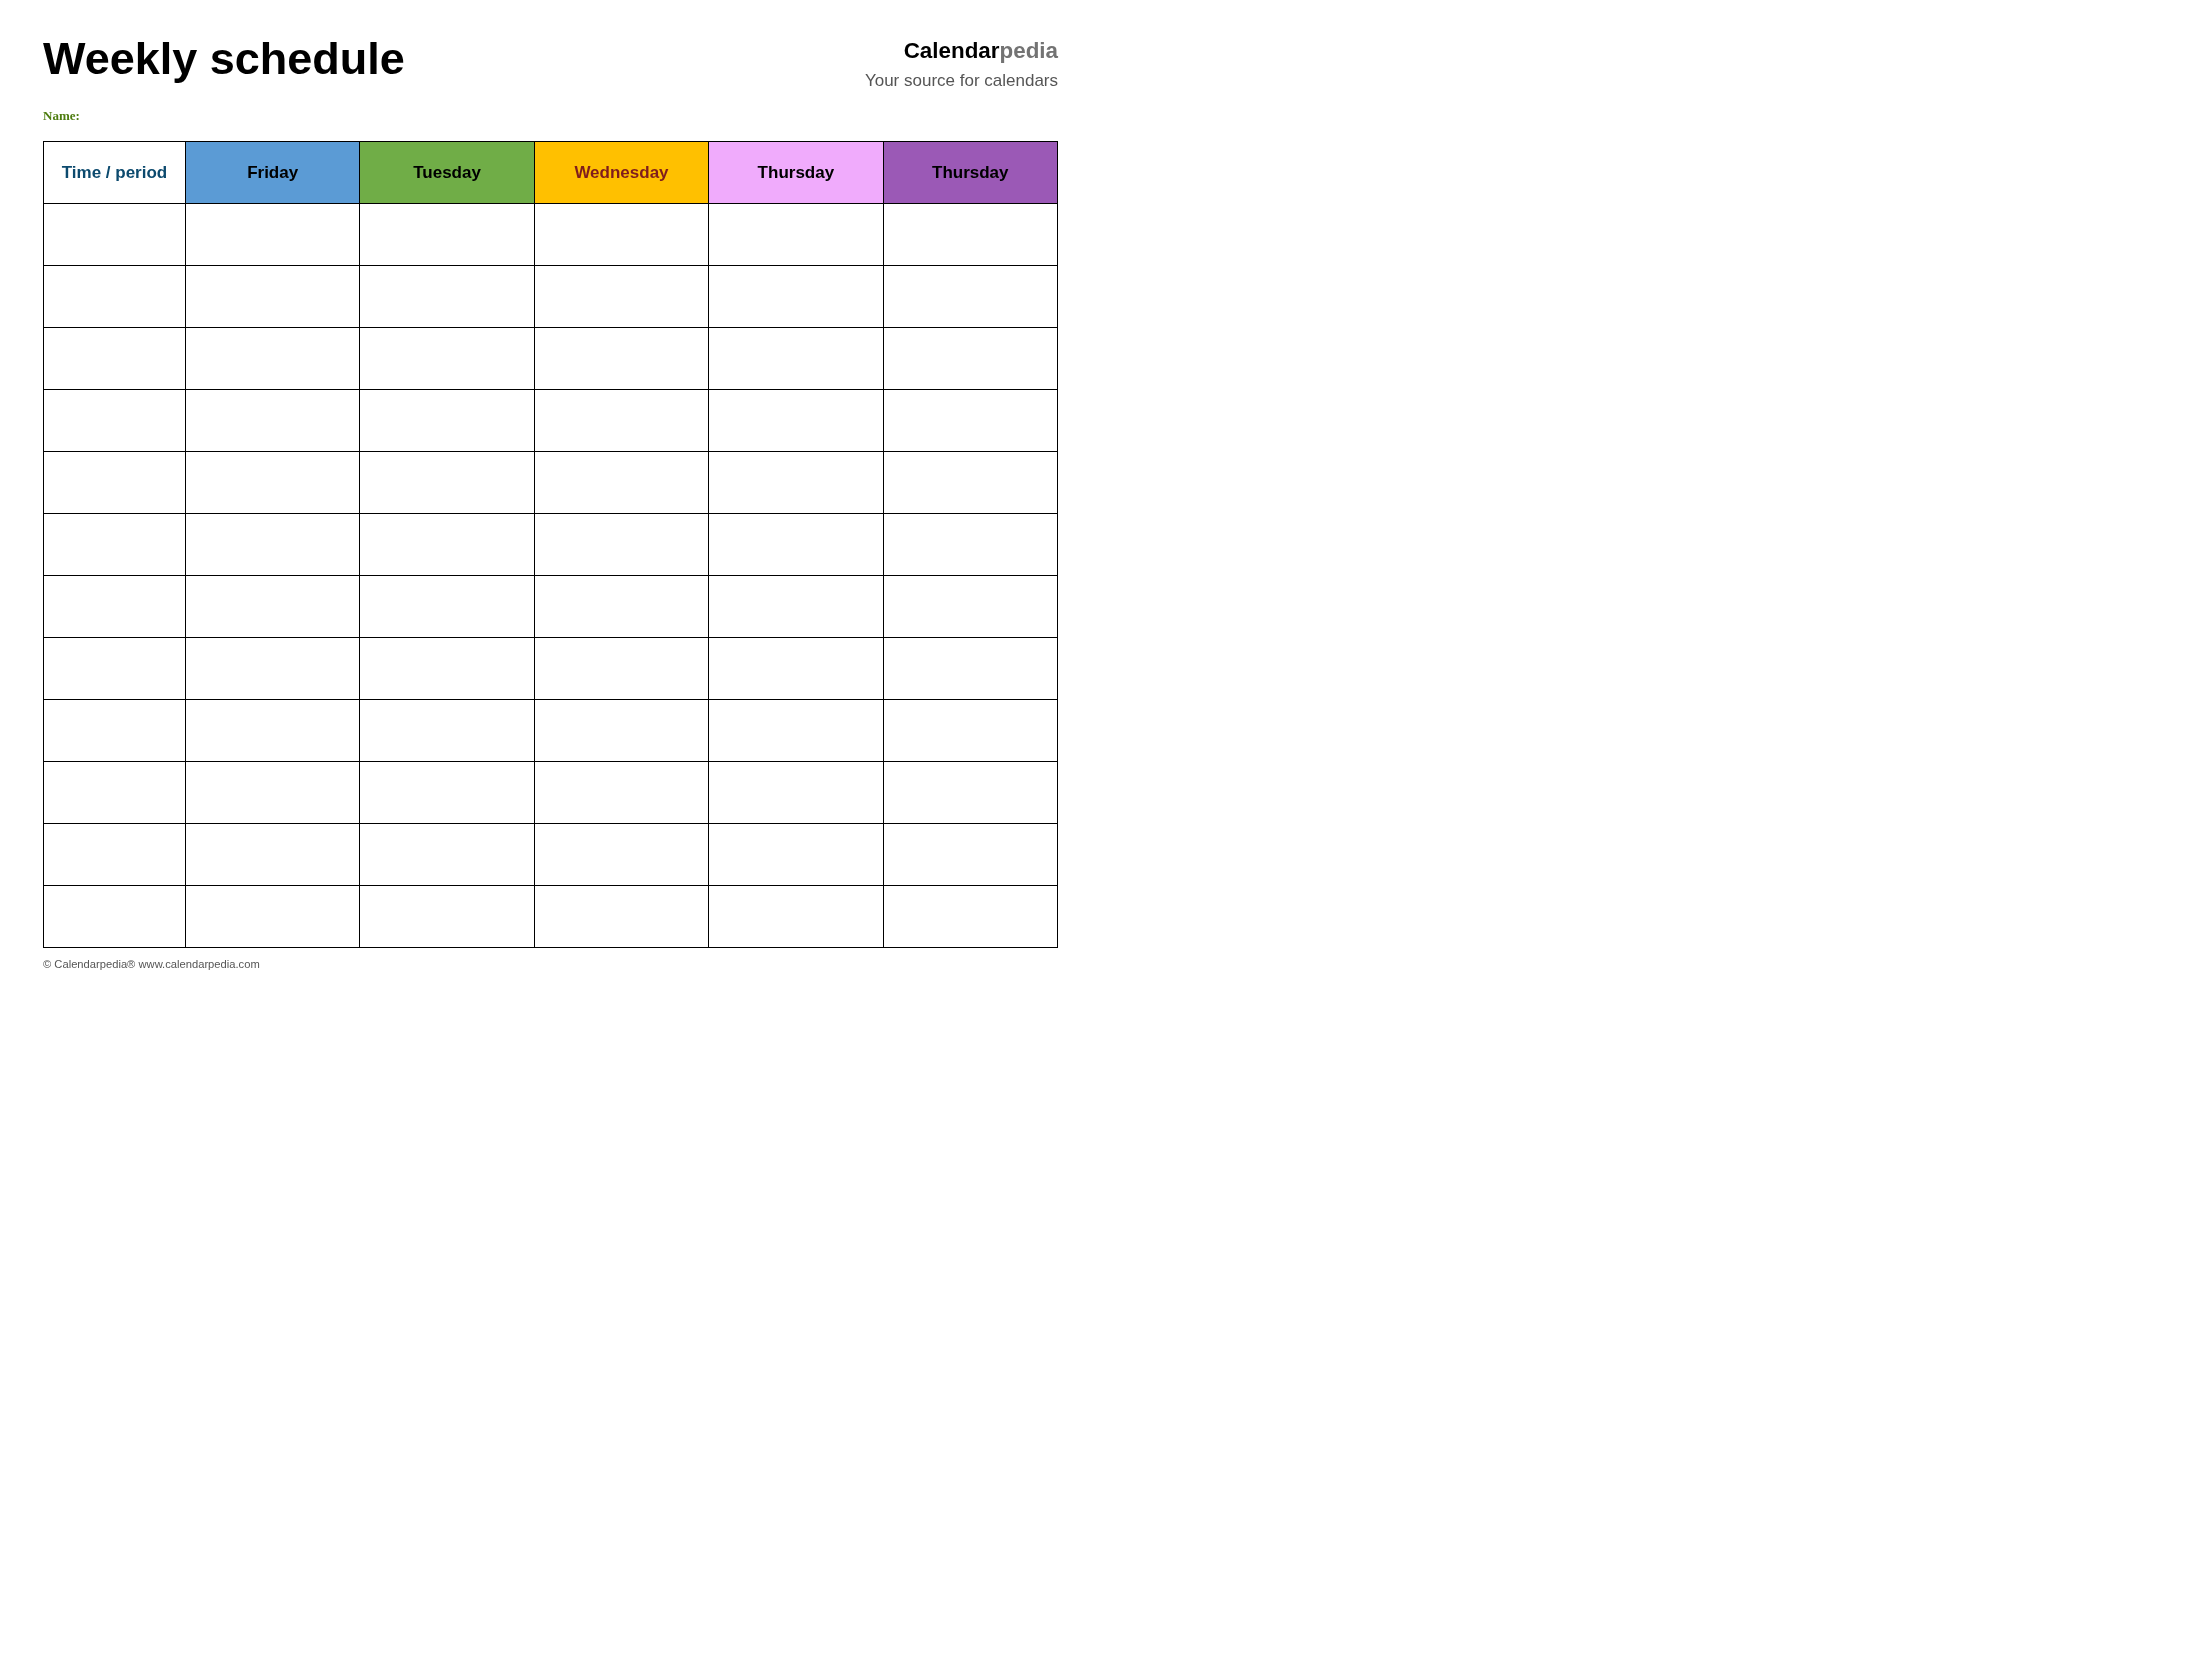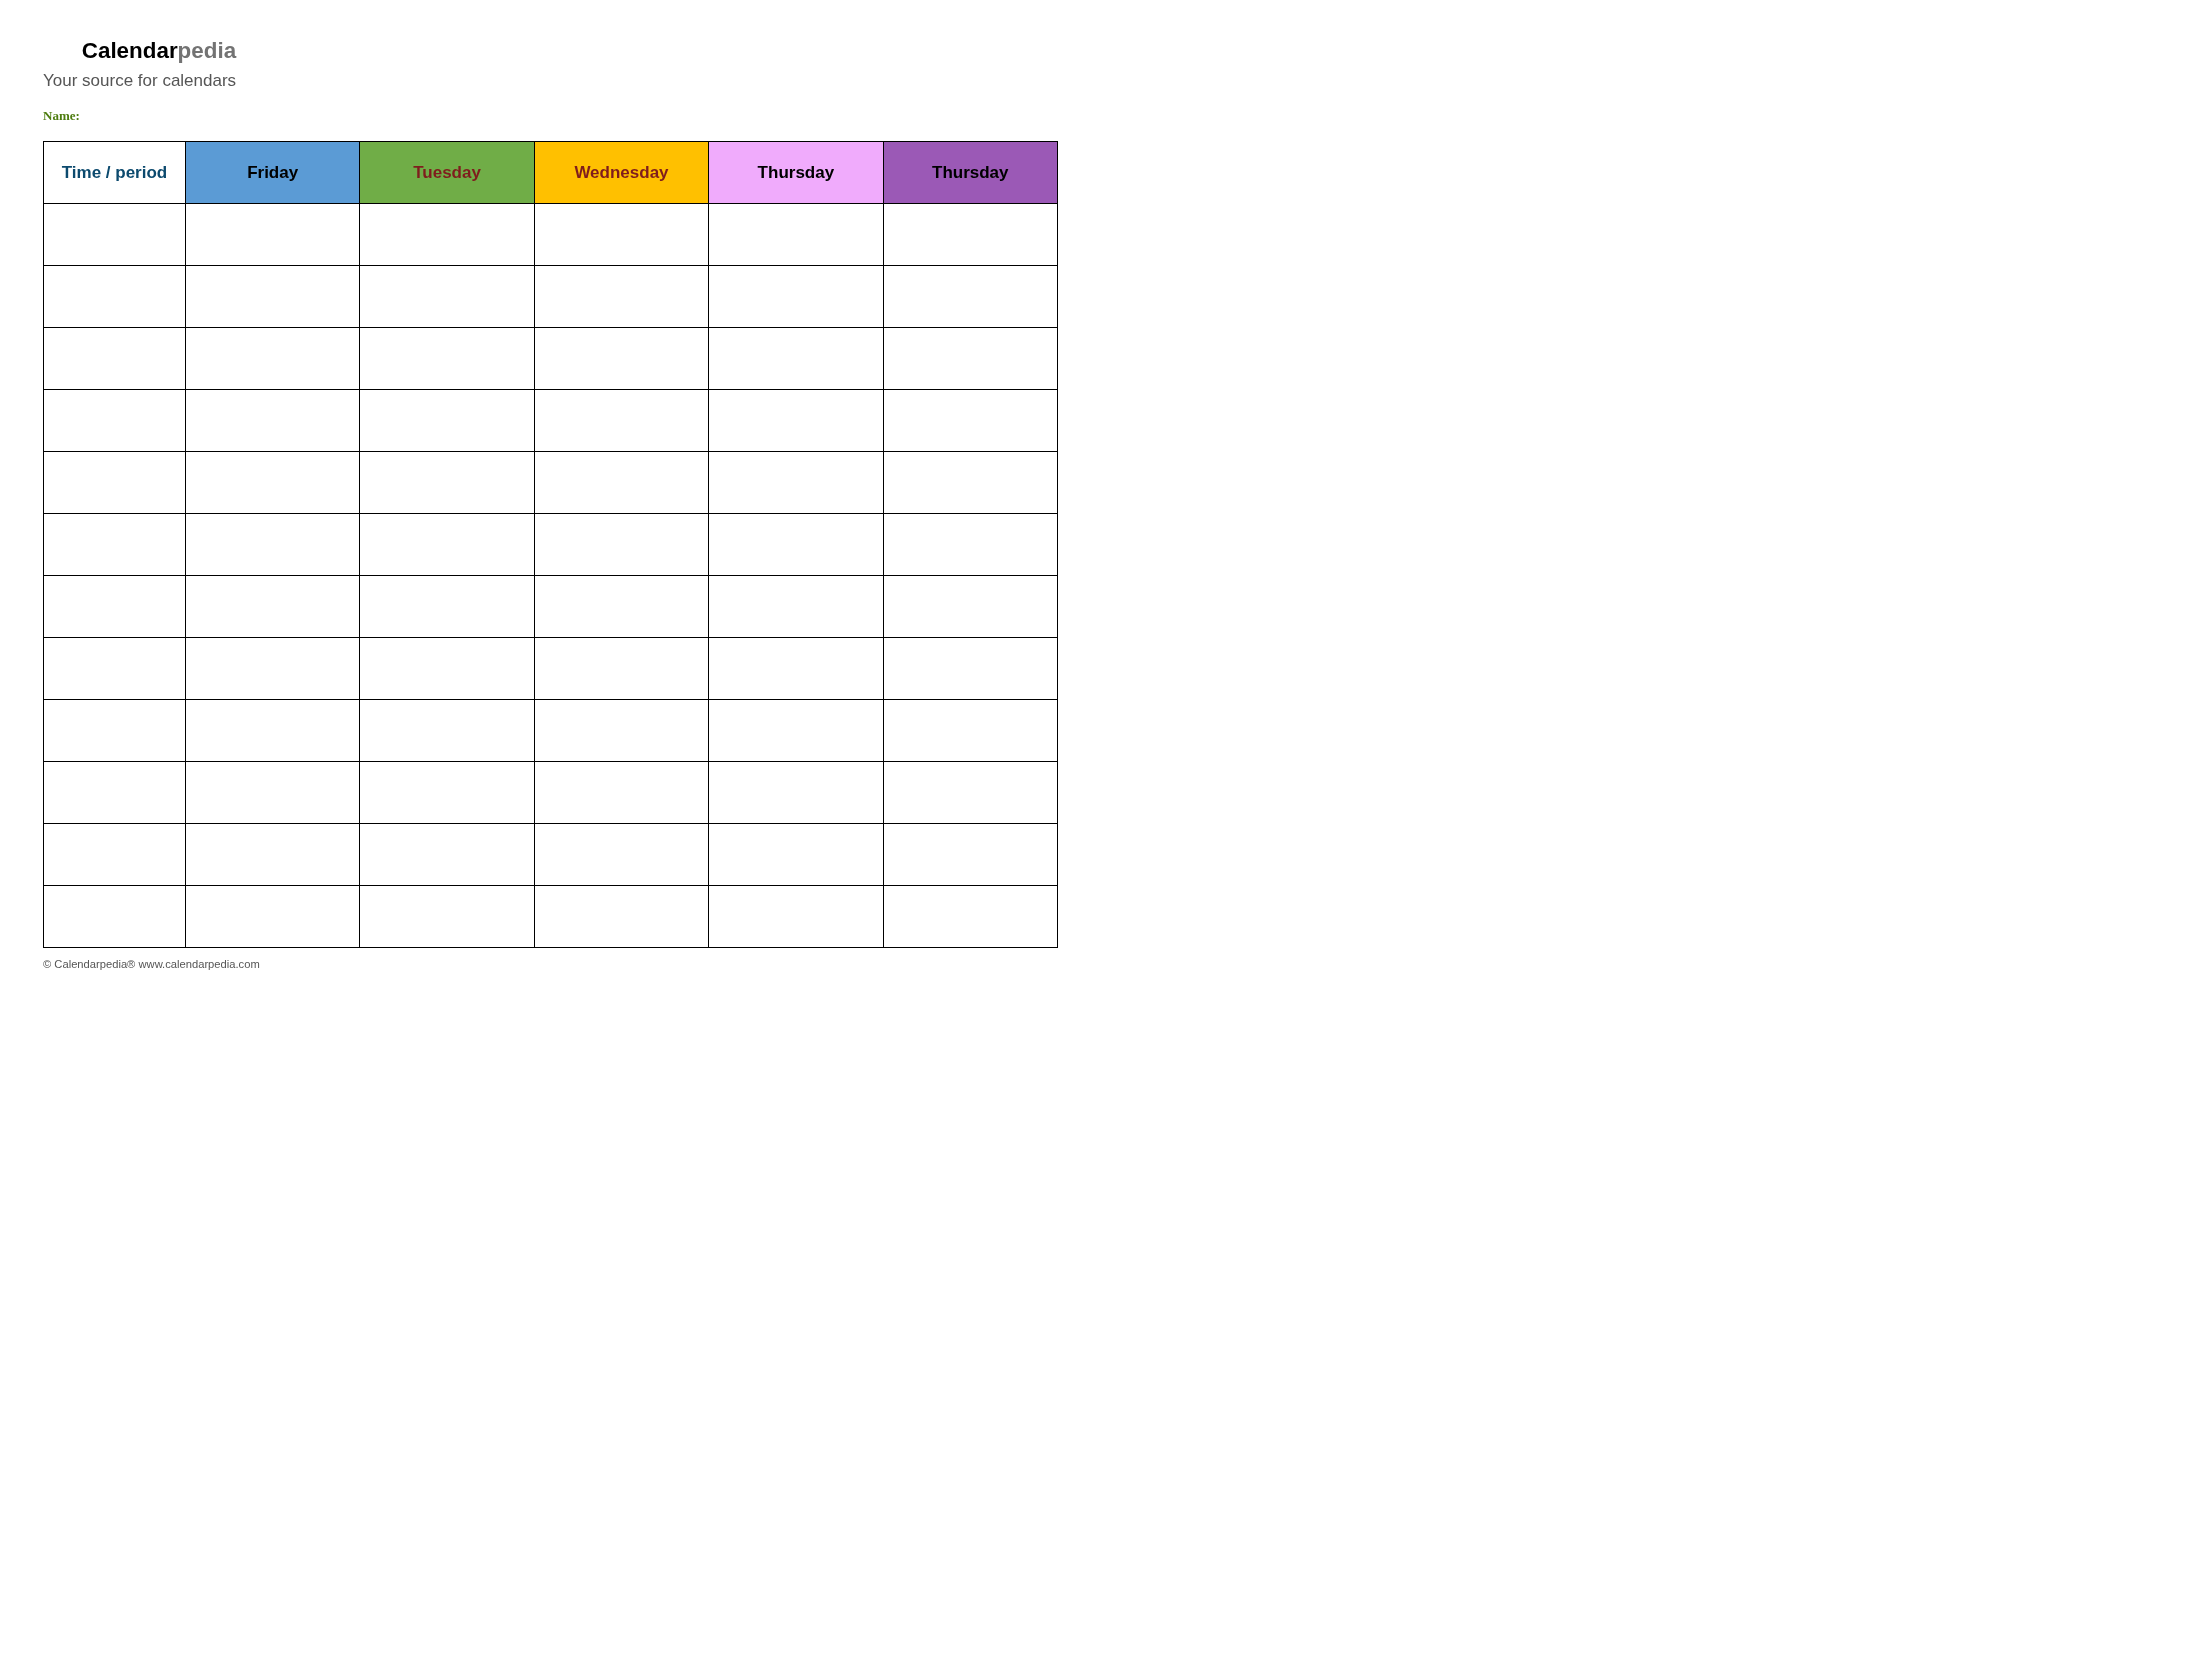--- a/index.html
+++ b/index.html
@@ -94,21 +94,21 @@
     }
 
     .col-monday {
       background: #5b9bd5;
       color: #000000;
       width: 17.2%;
     }
 
     .col-tuesday {
       background: #70ad47;
-      color: #7f1d1d;
+      color: #000000;
       width: 17.2%;
     }
 
     .col-wednesday {
       background: #ffc000;
       color: #7f1d1d;
       width: 17.2%;
     }
 
     .col-thursday {
@@ -130,20 +130,21 @@
     .footer {
       margin-top: 10.3px;
       font-size: 11.2px;
       color: #555555;
     }
   </style>
 </head>
 <body>
 
 <div class="header">
+  <h1 class="title">Weekly schedule</h1>
   <div class="logo-container">
     <div class="logo-text">
       <span class="logo-calendar">Calendar</span><span class="logo-pedia">pedia</span>
     </div>
     <span class="logo-tagline">Your source for calendars</span>
   </div>
 </div>
 
 <div class="name-row">
   <span class="name-label">Name:</span>

